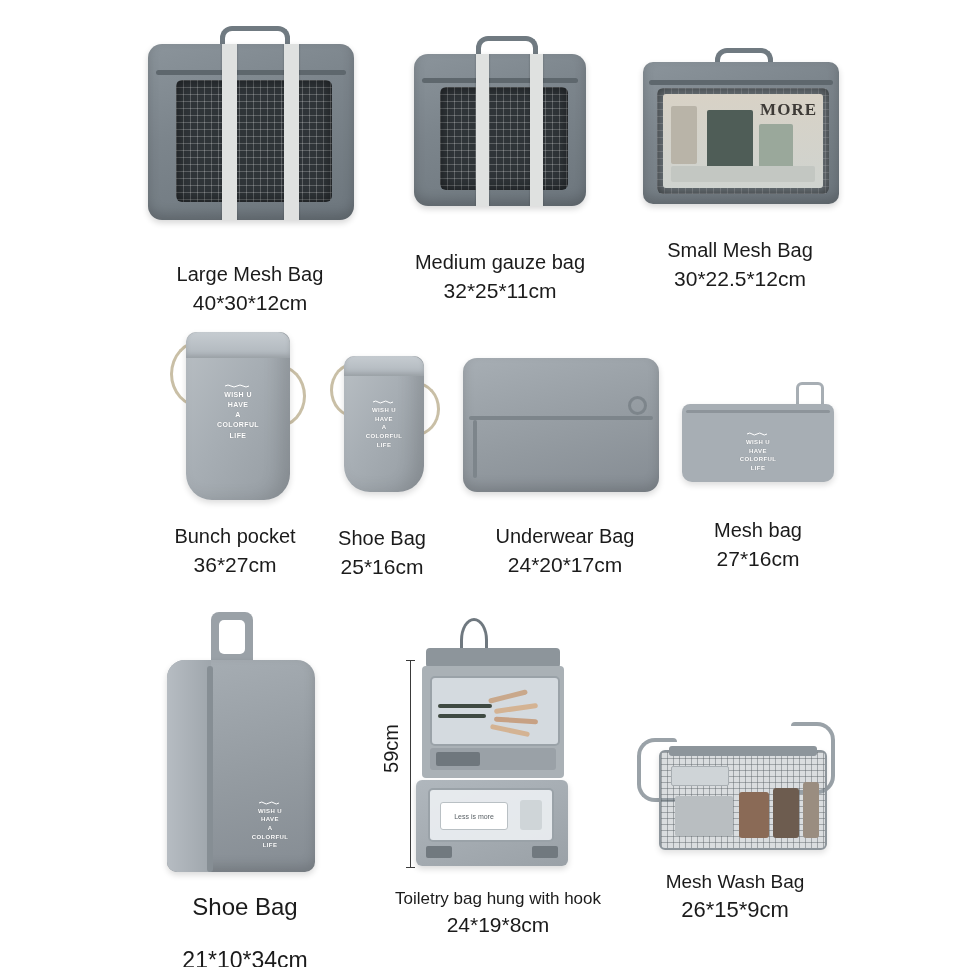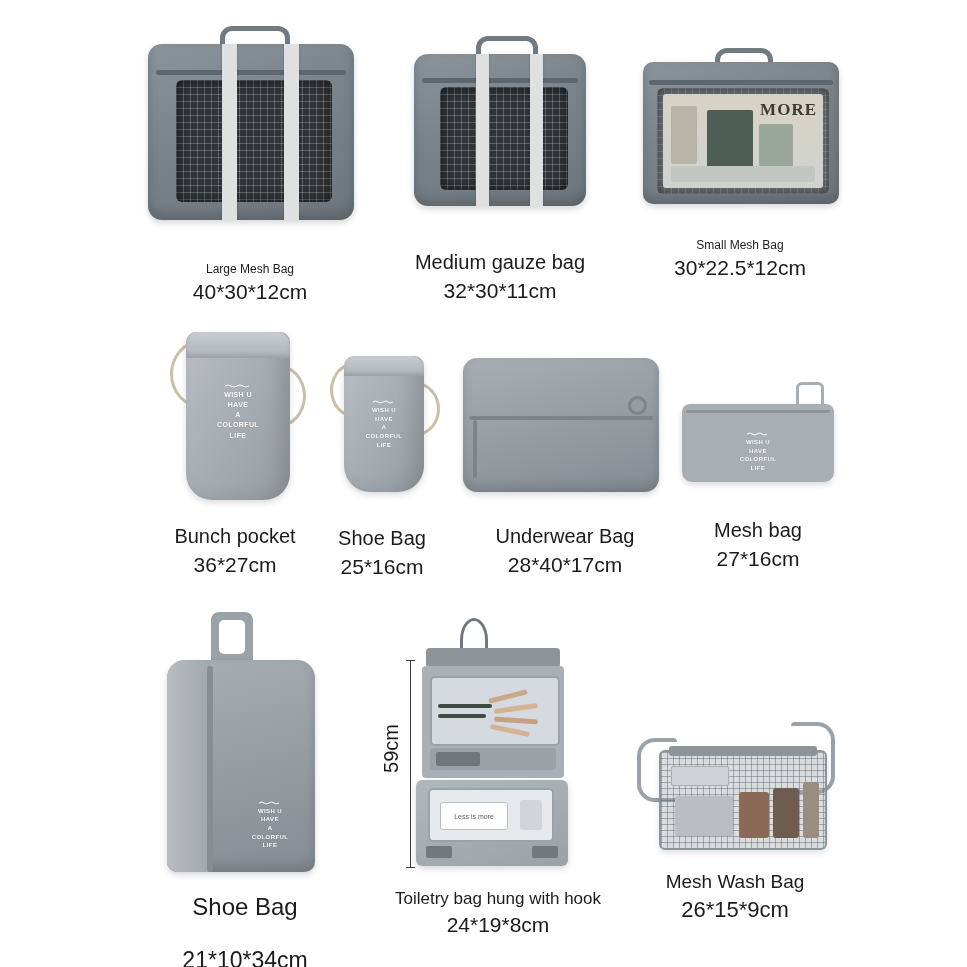--- a/index.html
+++ b/index.html
@@ -34,21 +34,21 @@
     position: relative;
   }
 
   .caption {
     text-align: center;
     line-height: 1.28;
     color: #1b1b1b;
   }
   .caption .name {
     display: block;
-    font-size: 12px;
+    font-size: 20px;
   }
   .caption .size {
     display: block;
     font-size: 21px;
     margin-top: 2px;
   }
 
   
   .mesh-bag {
     position: relative;
@@ -222,21 +222,21 @@
       <div class="handle-top" style="left:72px; top:6px; width:52px; height:20px;"></div>
       <div class="mesh-bag" style="position:absolute; left:10px; top:24px; width:172px; height:152px;">
         <div class="zip-edge" style="left:8px; top:24px; right:8px; height:5px;"></div>
         <div class="mesh-window" style="left:26px; top:33px; right:18px; bottom:16px;"></div>
         <div class="strap" style="left:62px; top:0; width:13px; height:152px;"></div>
         <div class="strap" style="left:116px; top:0; width:13px; height:152px;"></div>
       </div>
     </div>
     <div class="caption" style="margin-top:32px;">
       <span class="name" style="font-size:20px;">Medium gauze bag</span>
-      <span class="size">32*30*11cm</span>
+      <span class="size">32*25*11cm</span>
     </div>
   </div>
 
   <div class="item" style="left:630px; top:46px; width:220px;">
     <div class="art" style="width:214px; height:168px;">
       <div class="handle-top" style="left:82px; top:2px; width:48px; height:16px;"></div>
       <div class="mesh-bag" style="position:absolute; left:10px; top:16px; width:196px; height:142px; border-radius:10px;">
         <div class="zip-edge" style="left:6px; top:18px; right:6px; height:5px;"></div>
         <div class="mesh-window" style="left:14px; top:26px; right:10px; bottom:10px; background-image:linear-gradient(rgba(255,255,255,0.18) 1px, transparent 1px),linear-gradient(90deg, rgba(255,255,255,0.18) 1px, transparent 1px); background-color:#6a7277;">
           <div style="position:absolute; left:6px; top:6px; right:6px; bottom:6px; background:linear-gradient(180deg,#d8d2c6,#cfd3cf); border-radius:3px; overflow:hidden;">
@@ -306,21 +306,21 @@
   <div class="item" style="left:460px; top:358px; width:210px;align-items:center;">
     <div class="art" style="width:204px; height:140px;">
       <div class="soft-box" style="position:absolute; left:0; top:0; width:196px; height:134px;">
         <div class="seam" style="left:6px; top:58px; right:6px; height:4px;"></div>
         <div class="seam" style="left:10px; top:62px; width:4px; height:58px;"></div>
         <div style="position:absolute; right:12px; top:38px; width:13px; height:13px; border:3px solid #7d858b; border-radius:50%;"></div>
       </div>
     </div>
     <div class="caption" style="margin-top:26px;">
       <span class="name" style="font-size:20px;">Underwear Bag</span>
-      <span class="size">28*40*17cm</span>
+      <span class="size">24*20*17cm</span>
     </div>
   </div>
 
   <div class="item" style="left:668px; top:382px; width:180px;">
     <div class="art" style="width:172px; height:116px;">
       <div style="position:absolute; right:20px; top:0; width:22px; height:24px; border:3px solid #a7aeb4; border-radius:6px;"></div>
       <div class="flat-pouch" style="position:absolute; left:10px; top:22px; width:152px; height:78px;">
         <div style="position:absolute; left:4px; top:6px; right:4px; height:3px; background:#8d949a; border-radius:2px;"></div>
         <div class="logo-text" style="left:0; right:0; top:28px; font-size:6px;">
           <svg class="logo-wave" width="22" height="4" viewBox="0 0 22 4">

